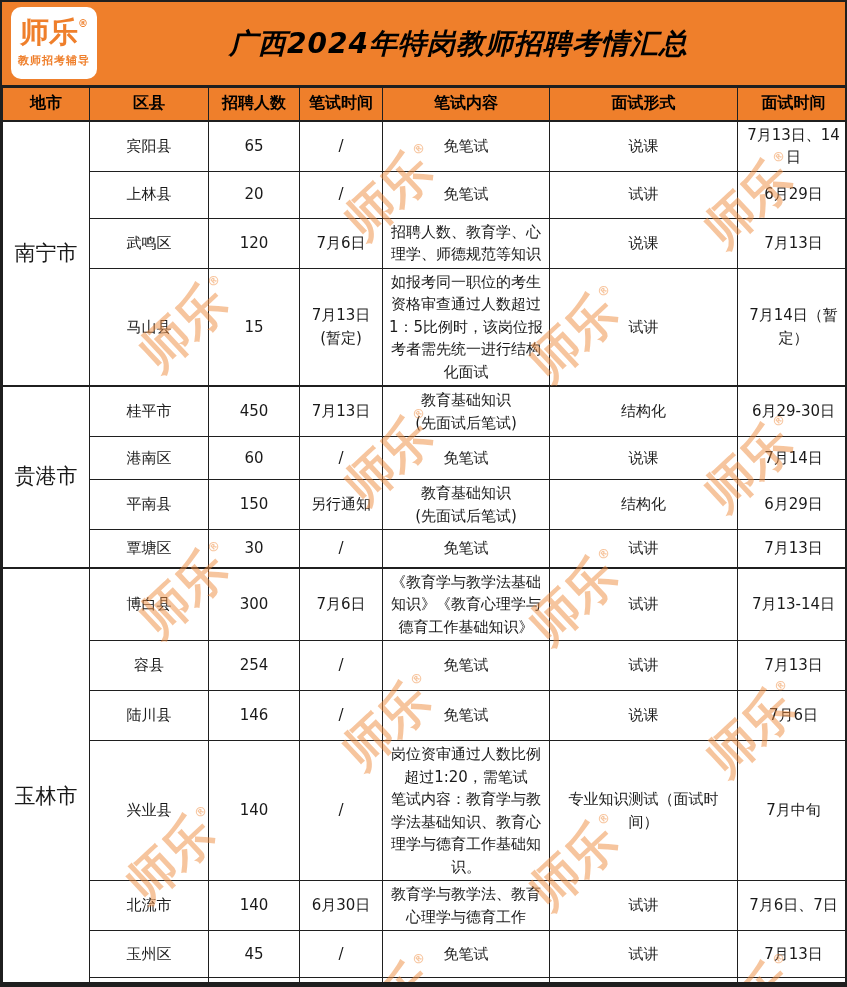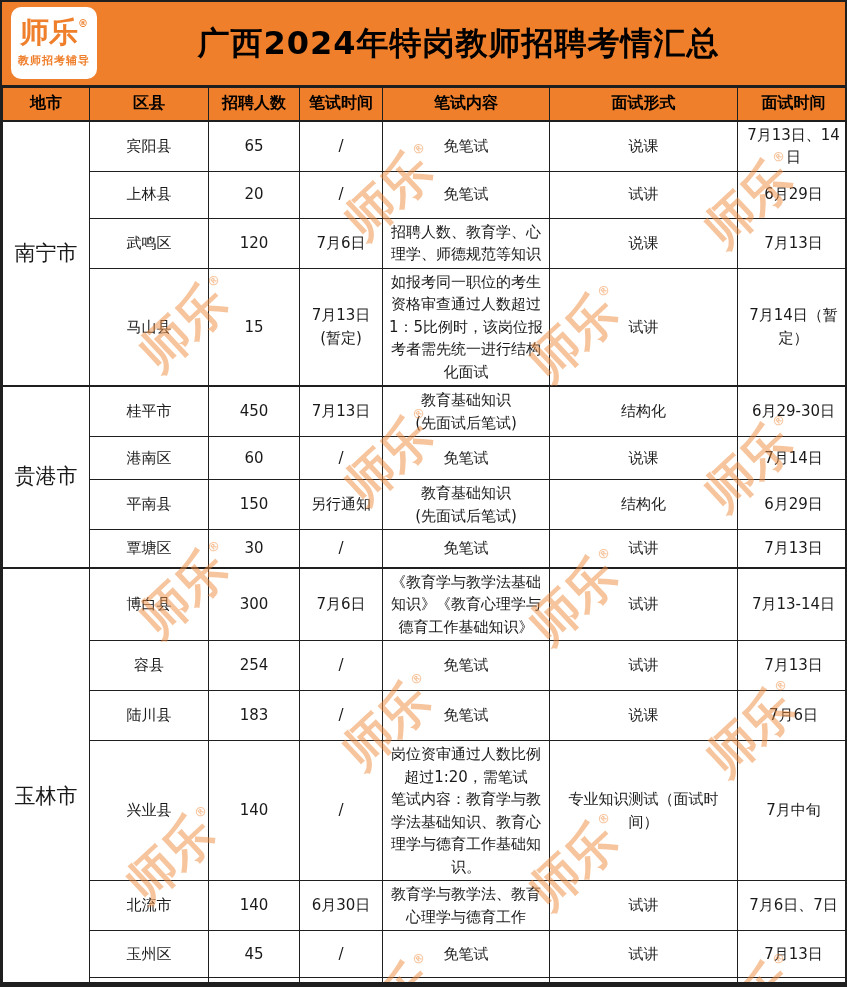--- a/index.html
+++ b/index.html
@@ -10,21 +10,21 @@
   }
   
   .banner{position:absolute;top:0;left:0;right:0;height:85px;background:#EF7F2B;border-bottom:2px solid #1f1f1f;box-sizing:border-box;}
   .logo-box{position:absolute;left:9px;top:5px;width:86px;height:72px;background:#fff;border-radius:10px;
     display:flex;flex-direction:column;align-items:center;justify-content:center;box-sizing:border-box;}
   .logo-name{color:#EF7F2B;font-weight:bold;font-size:29px;line-height:1;white-space:nowrap;}
   .logo-name sup{font-size:10px;position:relative;top:-4px;}
   .logo-tagline{color:#EF7F2B;font-size:11px;font-weight:bold;margin-top:6px;letter-spacing:1px;white-space:nowrap;}
   .banner-title{position:absolute;left:100px;right:30px;top:0;height:100%;
     display:flex;align-items:center;justify-content:center;
-    font-size:32px;font-weight:bold;color:#000;letter-spacing:1px;white-space:nowrap;}
+    font-size:28px;font-weight:bold;color:#000;letter-spacing:1px;white-space:nowrap;font-style:italic;}
   
   table.recruit{position:absolute;top:85px;left:0;width:847px;border-collapse:collapse;table-layout:fixed;}
   .recruit th,.recruit td{border:1px solid #1f1f1f;text-align:center;vertical-align:middle;
     padding:2px 5px;box-sizing:border-box;overflow:hidden;}
   .recruit thead th{background:#EF7F2B;height:33px;font-size:16px;font-weight:bold;color:#000;}
   .recruit td{font-size:15px;color:#1a1a1a;line-height:1.5;white-space:pre-line;background:#fff;}
   .recruit td.city{font-size:21px;}
   .recruit tr.group-start > td{border-top:2px solid #1f1f1f;}
   
   .watermark-layer{position:absolute;inset:0;pointer-events:none;z-index:5;}
@@ -148,21 +148,21 @@
         <tr style="height: 50px;">
           <td>容县</td>
           <td>254</td>
           <td>/</td>
           <td>免笔试</td>
           <td>试讲</td>
           <td>7月13日</td>
         </tr>
         <tr style="height: 50px;">
           <td>陆川县</td>
-          <td>183</td>
+          <td>146</td>
           <td>/</td>
           <td>免笔试</td>
           <td>说课</td>
           <td>7月6日</td>
         </tr>
         <tr style="height: 135px;">
           <td>兴业县</td>
           <td>140</td>
           <td>/</td>
           <td>岗位资审通过人数比例超过1:20，需笔试

